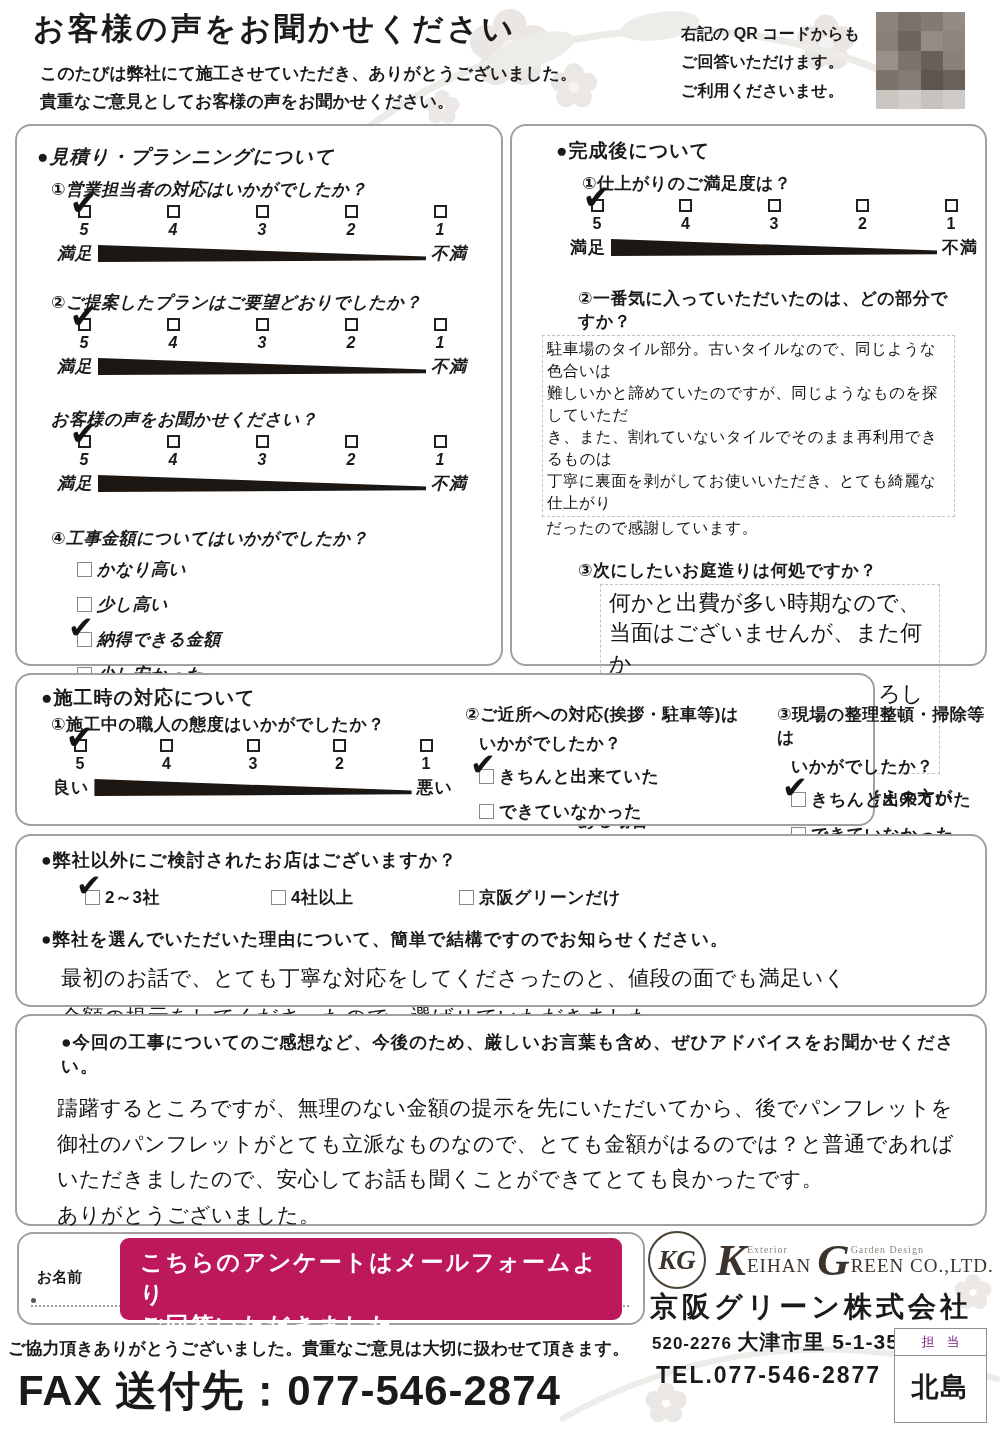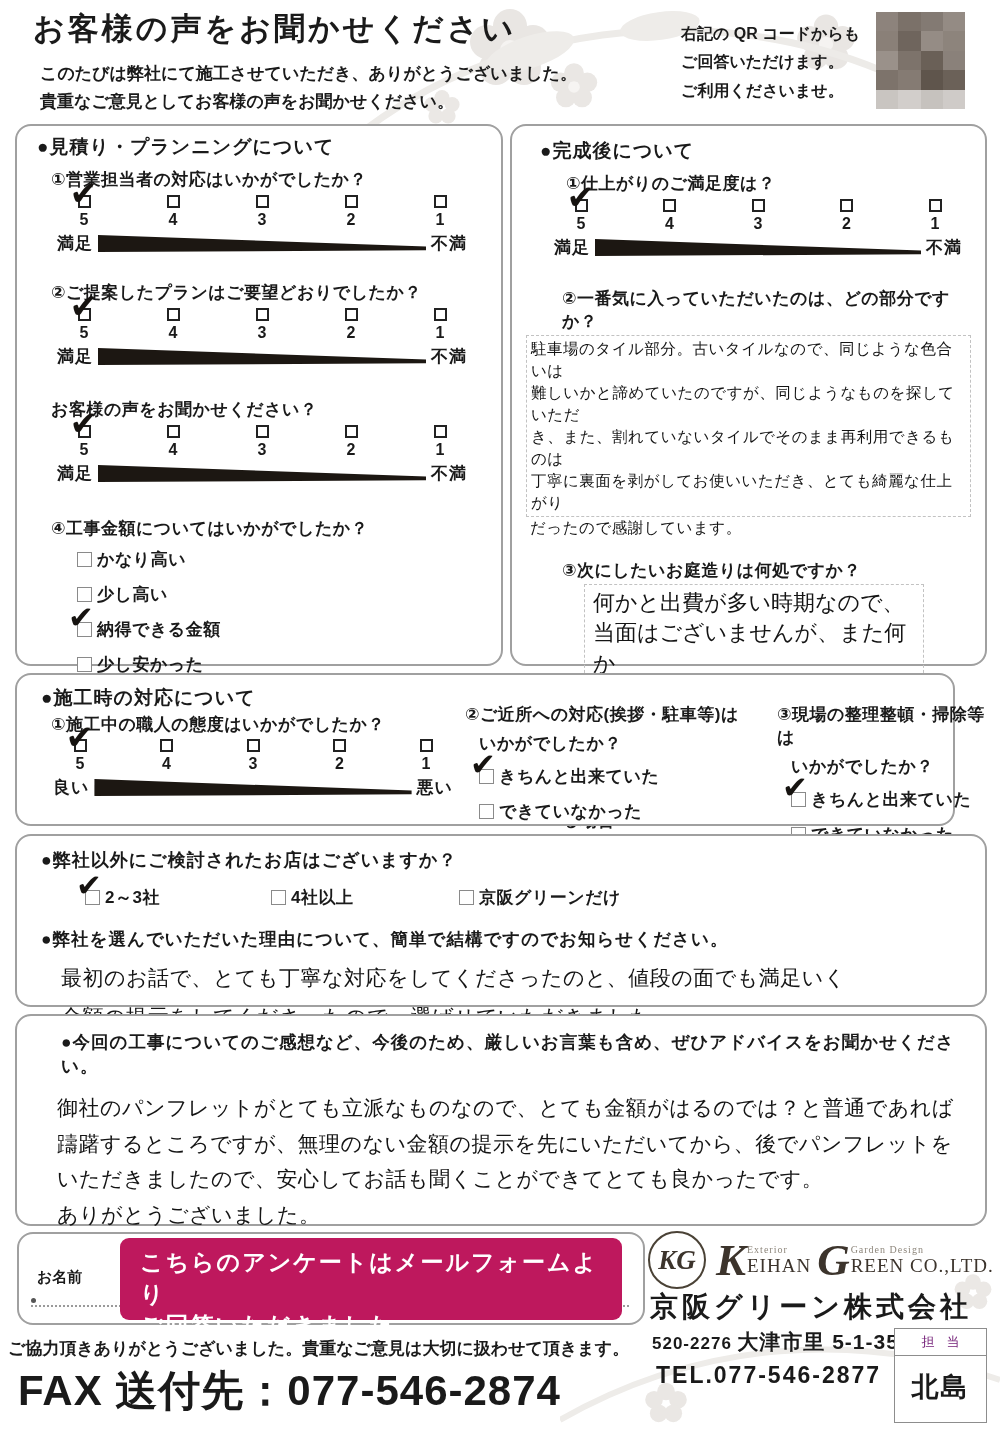--- a/index.html
+++ b/index.html
@@ -95,21 +95,21 @@
     position:absolute; left:894px; top:1328px; width:93px; height:95px;
     border:1.5px solid #8d8d8d; background:#fff; z-index:1;
   }
   .tanto-head {
     height:27px; border-bottom:1.5px solid #8d8d8d;
     font-size:13px; color:#701a75; letter-spacing:12px;
     display:flex; align-items:center; justify-content:center; padding-left:12px;
   }
   .tanto-name { text-align:center; font-size:27px; font-weight:700; margin-top:13px; letter-spacing:2px; }
   
-  .pad { padding:8px 20px; }
+  .pad { padding:18px 20px;font-style:italic; }
   .ml14{margin-left:14px;} .ml20{margin-left:20px;} .ml40{margin-left:40px;}
 </style>
 </head>
 <body>
 
 <div id="page">
 
   <div class="decor" style="left:460px;top:0px">
       <svg width="100" height="100" viewBox="0 0 100 100">
         <g fill="#e9e6e3">
@@ -335,21 +335,21 @@
           <span class="cbwrap"><span class="cb"></span><span class="check">✔</span></span>
           <span>納得できる金額</span>
         </div>
       <div class="opt" style="margin-top:12px">
           <span class="cbwrap"><span class="cb"></span></span>
           <span>少し安かった</span>
         </div>
     </div>
   </div>
 
-  <div class="sec" style="left:510px;top:124px;width:477px;height:542px;padding:12px 14px">
+  <div class="sec" style="left:510px;top:124px;width:477px;height:542px;padding:12px 30px">
     <div class="sec-title ml14">●完成後について</div>
 
     <div class="q-label" style="margin-top:8px;margin-left:40px">①仕上がりのご満足度は？</div>
     <div class="scale" style="width:408px;margin-top:4px;margin-left:28px">
       <div class="boxrow">
         <div class="cell">
             <span class="cbwrap"><span class="cb"></span><span class="check">✔</span></span>
             <span class="num">5</span>
           </div>
         <div class="cell">
@@ -398,21 +398,21 @@
     <div class="opt" style="margin-top:18px;margin-left:58px">
         <span class="cbwrap"><span class="cb"></span><span class="check">✔</span></span>
         <span>はい</span>
       </div>
     <div class="opt" style="margin-top:20px;margin-left:58px">
         <span class="cbwrap"><span class="cb"></span></span>
         <span>いいえ</span>
       </div>
   </div>
 
-  <div class="sec" style="left:15px;top:673px;width:940px;height:153px">
+  <div class="sec" style="left:15px;top:673px;width:860px;height:153px">
     <div style="position:absolute;left:24px;top:10px;width:436px">
       <div class="sec-title">●施工時の対応について</div>
       <div class="q-label" style="margin-top:2px;margin-left:10px">①施工中の職人の態度はいかがでしたか？</div>
       <div class="scale" style="width:400px;margin-top:3px;margin-left:12px">
         <div class="boxrow">
           <div class="cell">
               <span class="cbwrap"><span class="cb"></span><span class="check">✔</span></span>
               <span class="num">5</span>
             </div>
           <div class="cell">
@@ -484,22 +484,22 @@
     <div class="sec-title" style="font-size:17.5px;margin-top:18px">●弊社を選んでいただいた理由について、簡単で結構ですのでお知らせください。</div>
     <div class="hand" style="margin:8px 0 0 20px;font-size:21px;line-height:1.85;letter-spacing:0.5px">
       <div>最初のお話で、とても丁寧な対応をしてくださったのと、値段の面でも満足いく</div>
       <div>金額の提示をしてくださったので、選ばせていただきました。</div>
     </div>
   </div>
 
   <div class="sec" style="left:15px;top:1014px;width:972px;height:212px;padding:14px 24px 0 44px">
     <div class="sec-title" style="font-size:17.5px">●今回の工事についてのご感想など、今後のため、厳しいお言葉も含め、ぜひアドバイスをお聞かせください。</div>
     <div class="hand" style="margin:12px 0 0 -4px;font-size:21px;line-height:1.7;letter-spacing:0.5px">
+      <div>躊躇するところですが、無理のない金額の提示を先にいただいてから、後でパンフレットを</div>
       <div>御社のパンフレットがとても立派なものなので、とても金額がはるのでは？と普通であれば</div>
-      <div>躊躇するところですが、無理のない金額の提示を先にいただいてから、後でパンフレットを</div>
       <div>いただきましたので、安心してお話も聞くことができてとても良かったです。</div>
       <div>ありがとうございました。</div>
     </div>
   </div>
 
   <div class="sec" style="left:17px;top:1232px;width:628px;height:93px">
     <div class="name-label">お名前</div>
     <div class="name-dot"></div>
     <div class="name-line"></div>
   </div>

